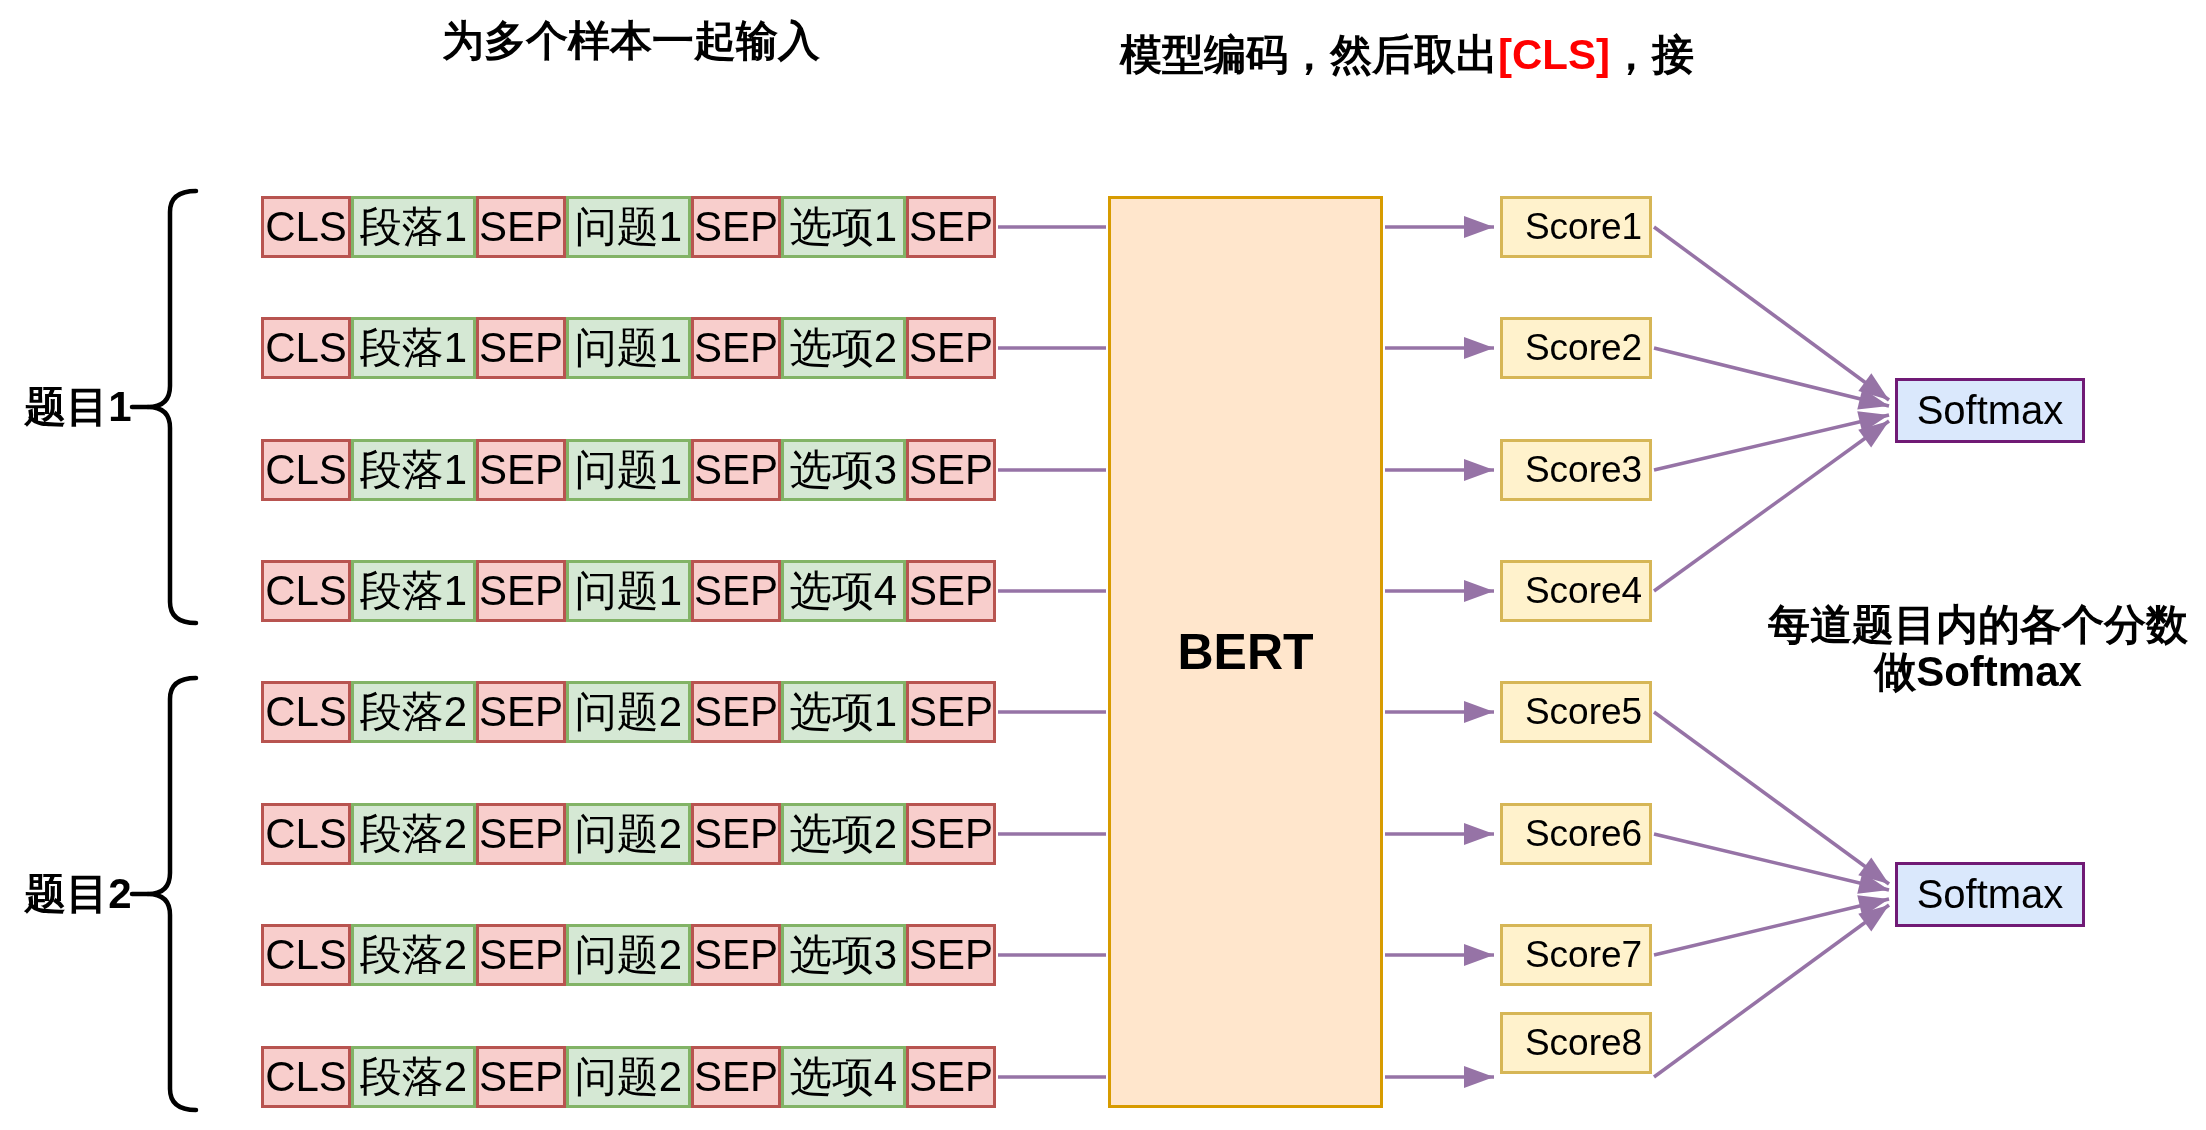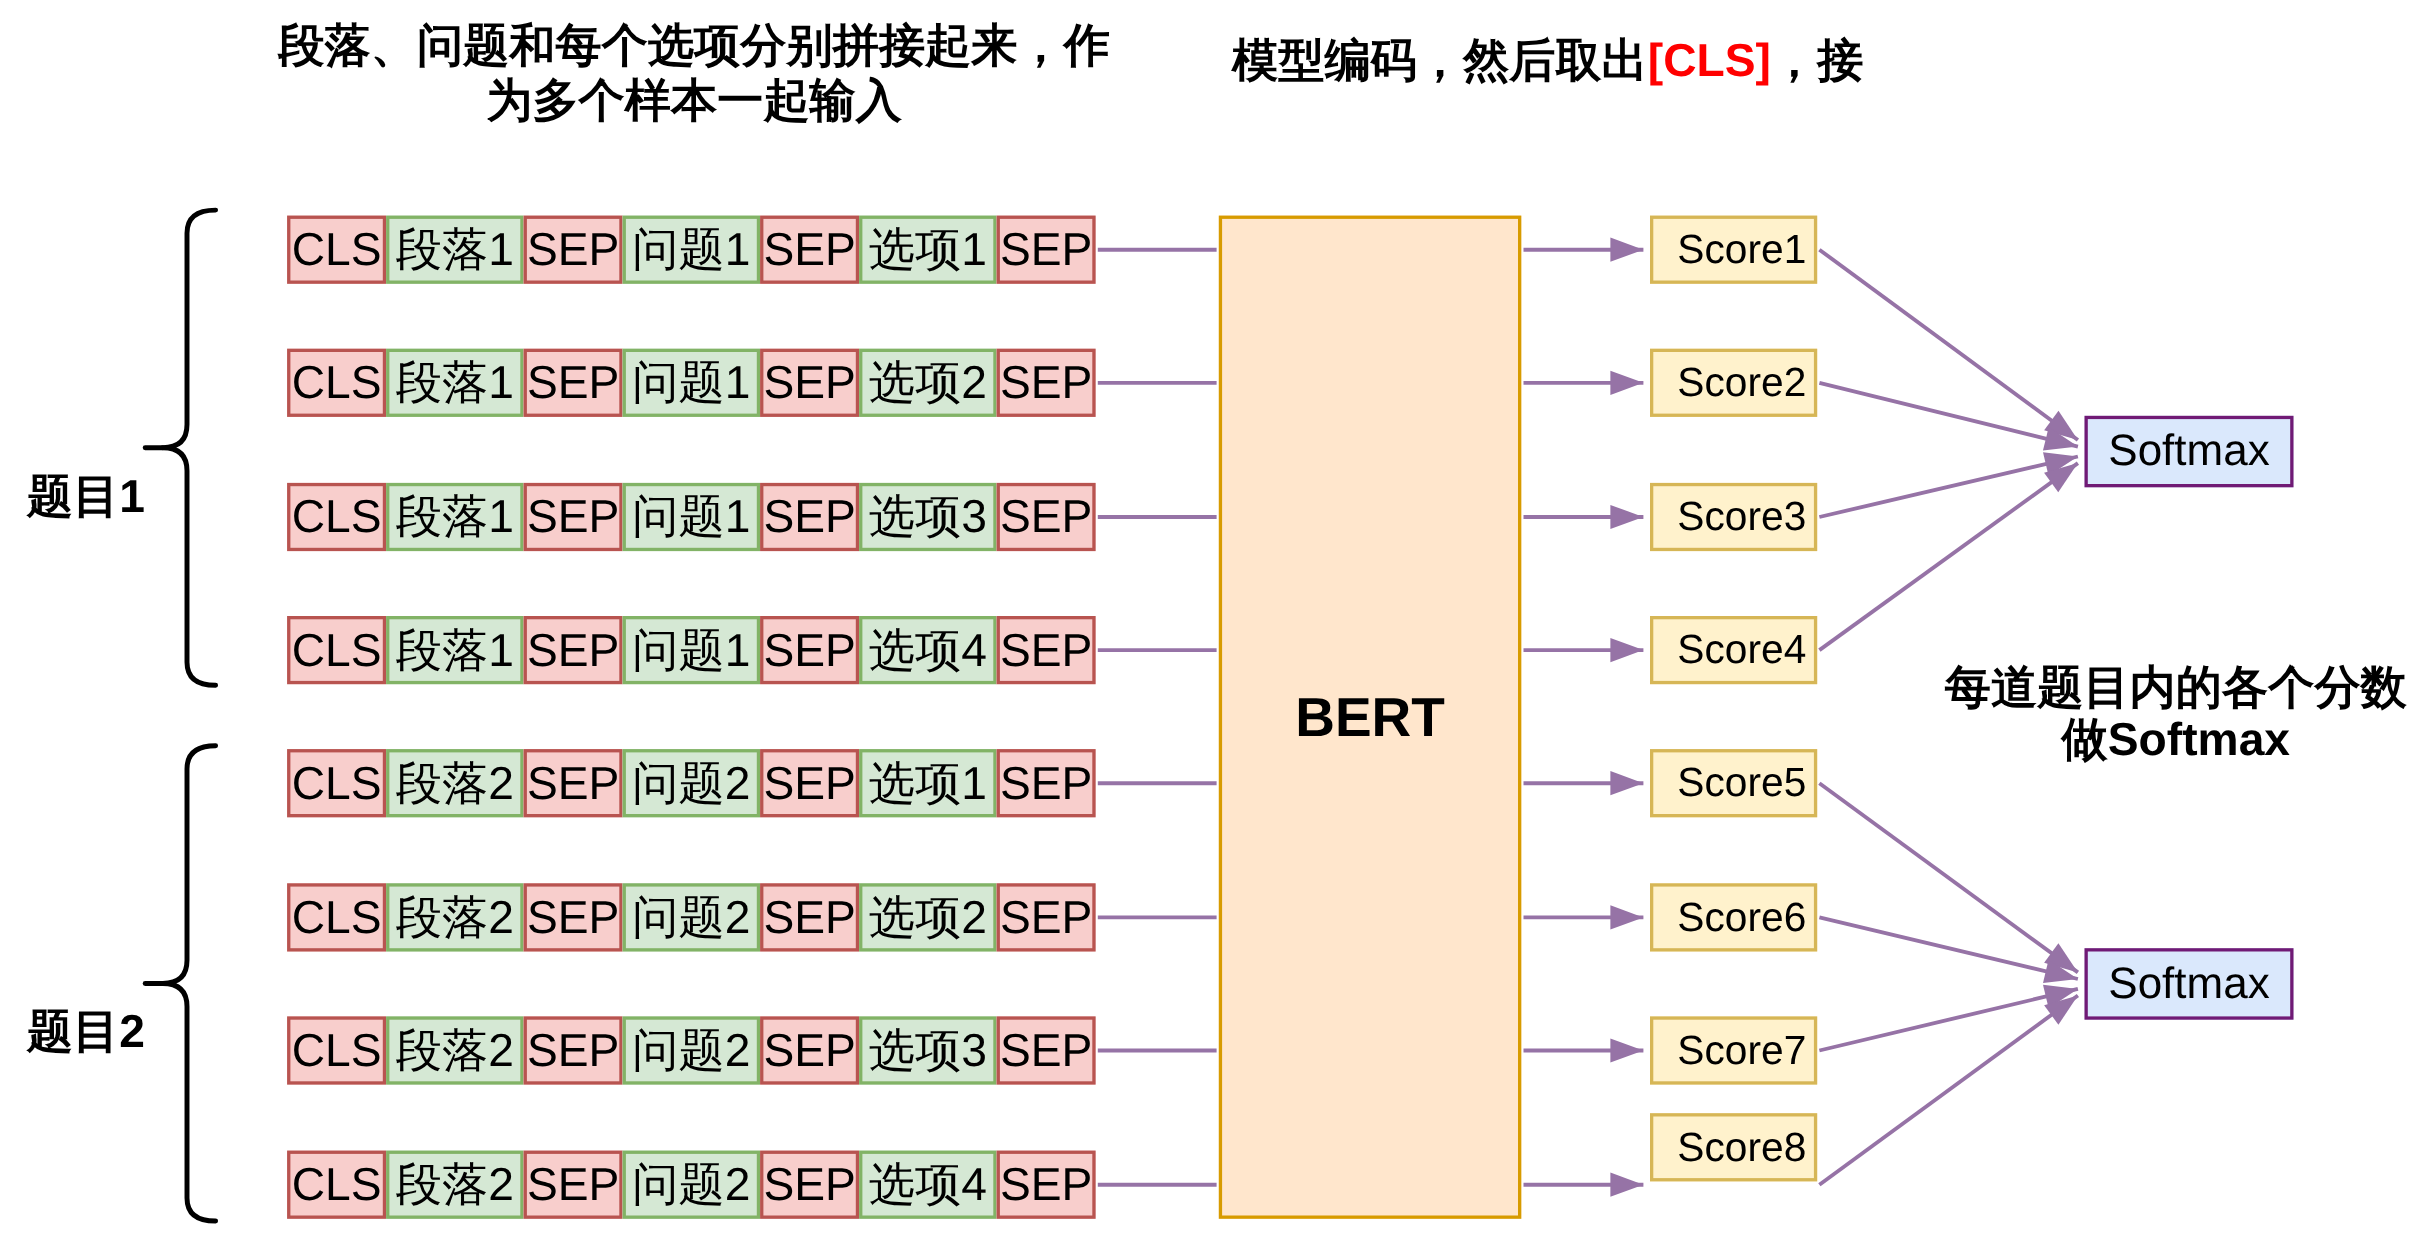--- a/index.html
+++ b/index.html
@@ -26,21 +26,20 @@
   .cls-red{color:#ff0000;}
   
   .group-label{
     position:absolute;
     left:22px;width:112px;height:56px;
     line-height:56px;
     text-align:center;
     font-weight:bold;
     font-size:42px;
     white-space:nowrap;
-    margin-top:44px;
   }
   
   .row{
     position:absolute;
     left:261px;
     height:62px;
     display:flex;
   }
   .tok{
     box-sizing:border-box;
@@ -133,21 +132,20 @@
 
     <g stroke="#9673a6" stroke-width="3.5" marker-end="url(#ah)">
       <line x1="1654" y1="712" x2="1889" y2="884"></line>
       <line x1="1654" y1="834" x2="1889" y2="890"></line>
       <line x1="1654" y1="955" x2="1889" y2="899"></line>
       <line x1="1654" y1="1077" x2="1889" y2="905"></line>
     </g>
   </svg>
 
   <div class="note" id="note-input">
-    <div>段落、问题和每个选项分别拼接起来，作</div>
     <div>为多个样本一起输入</div>
   </div>
 
   <div class="note" id="note-encode">
     <div><span>模型编码，然后取出</span><span class="cls-red">[CLS]</span><span>，接</span></div>
   </div>
 
   <div class="group-label" style="top:379px;">题目1</div>
   <div class="group-label" style="top:866px;">题目2</div>
 

